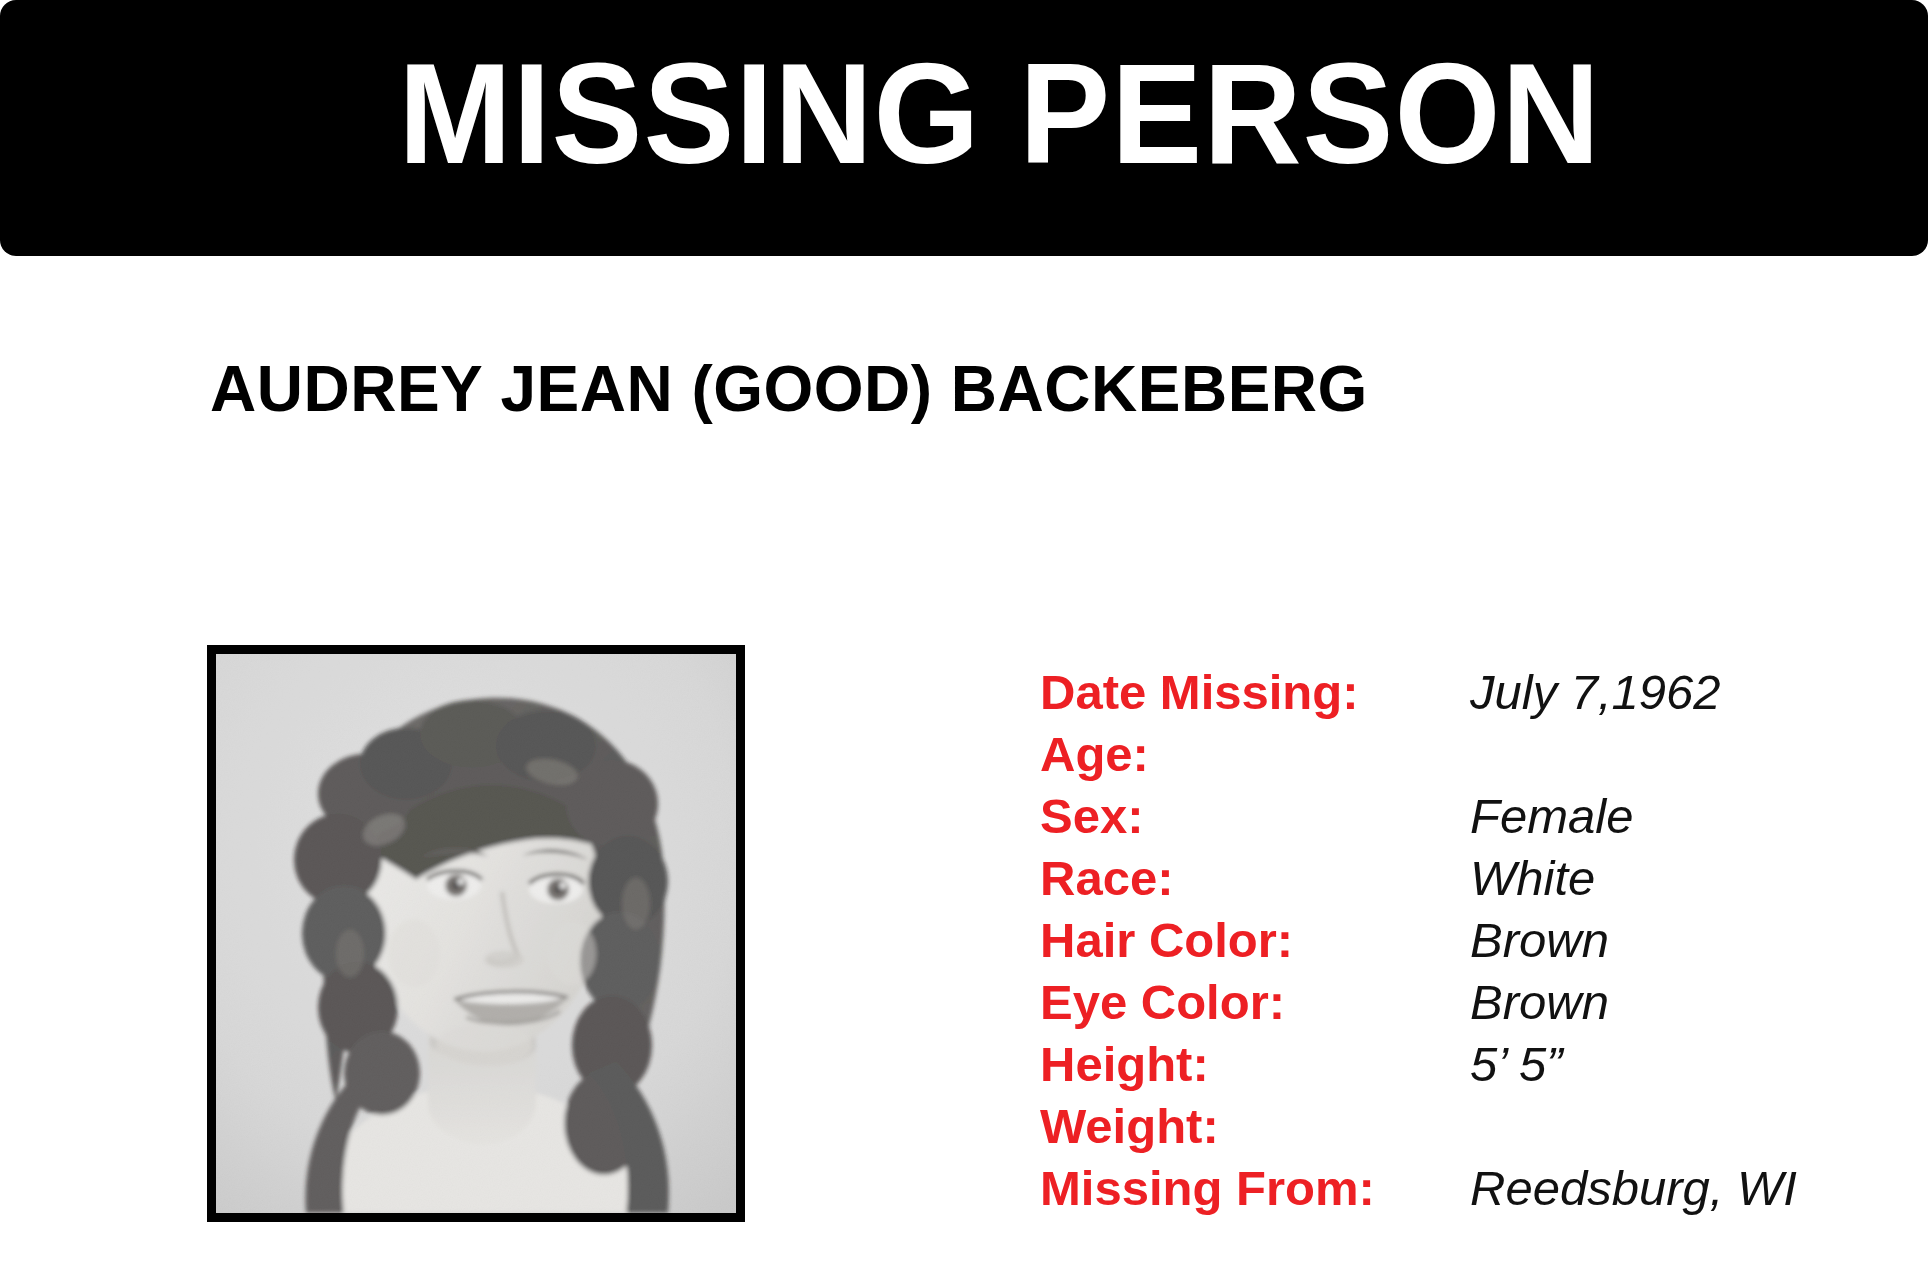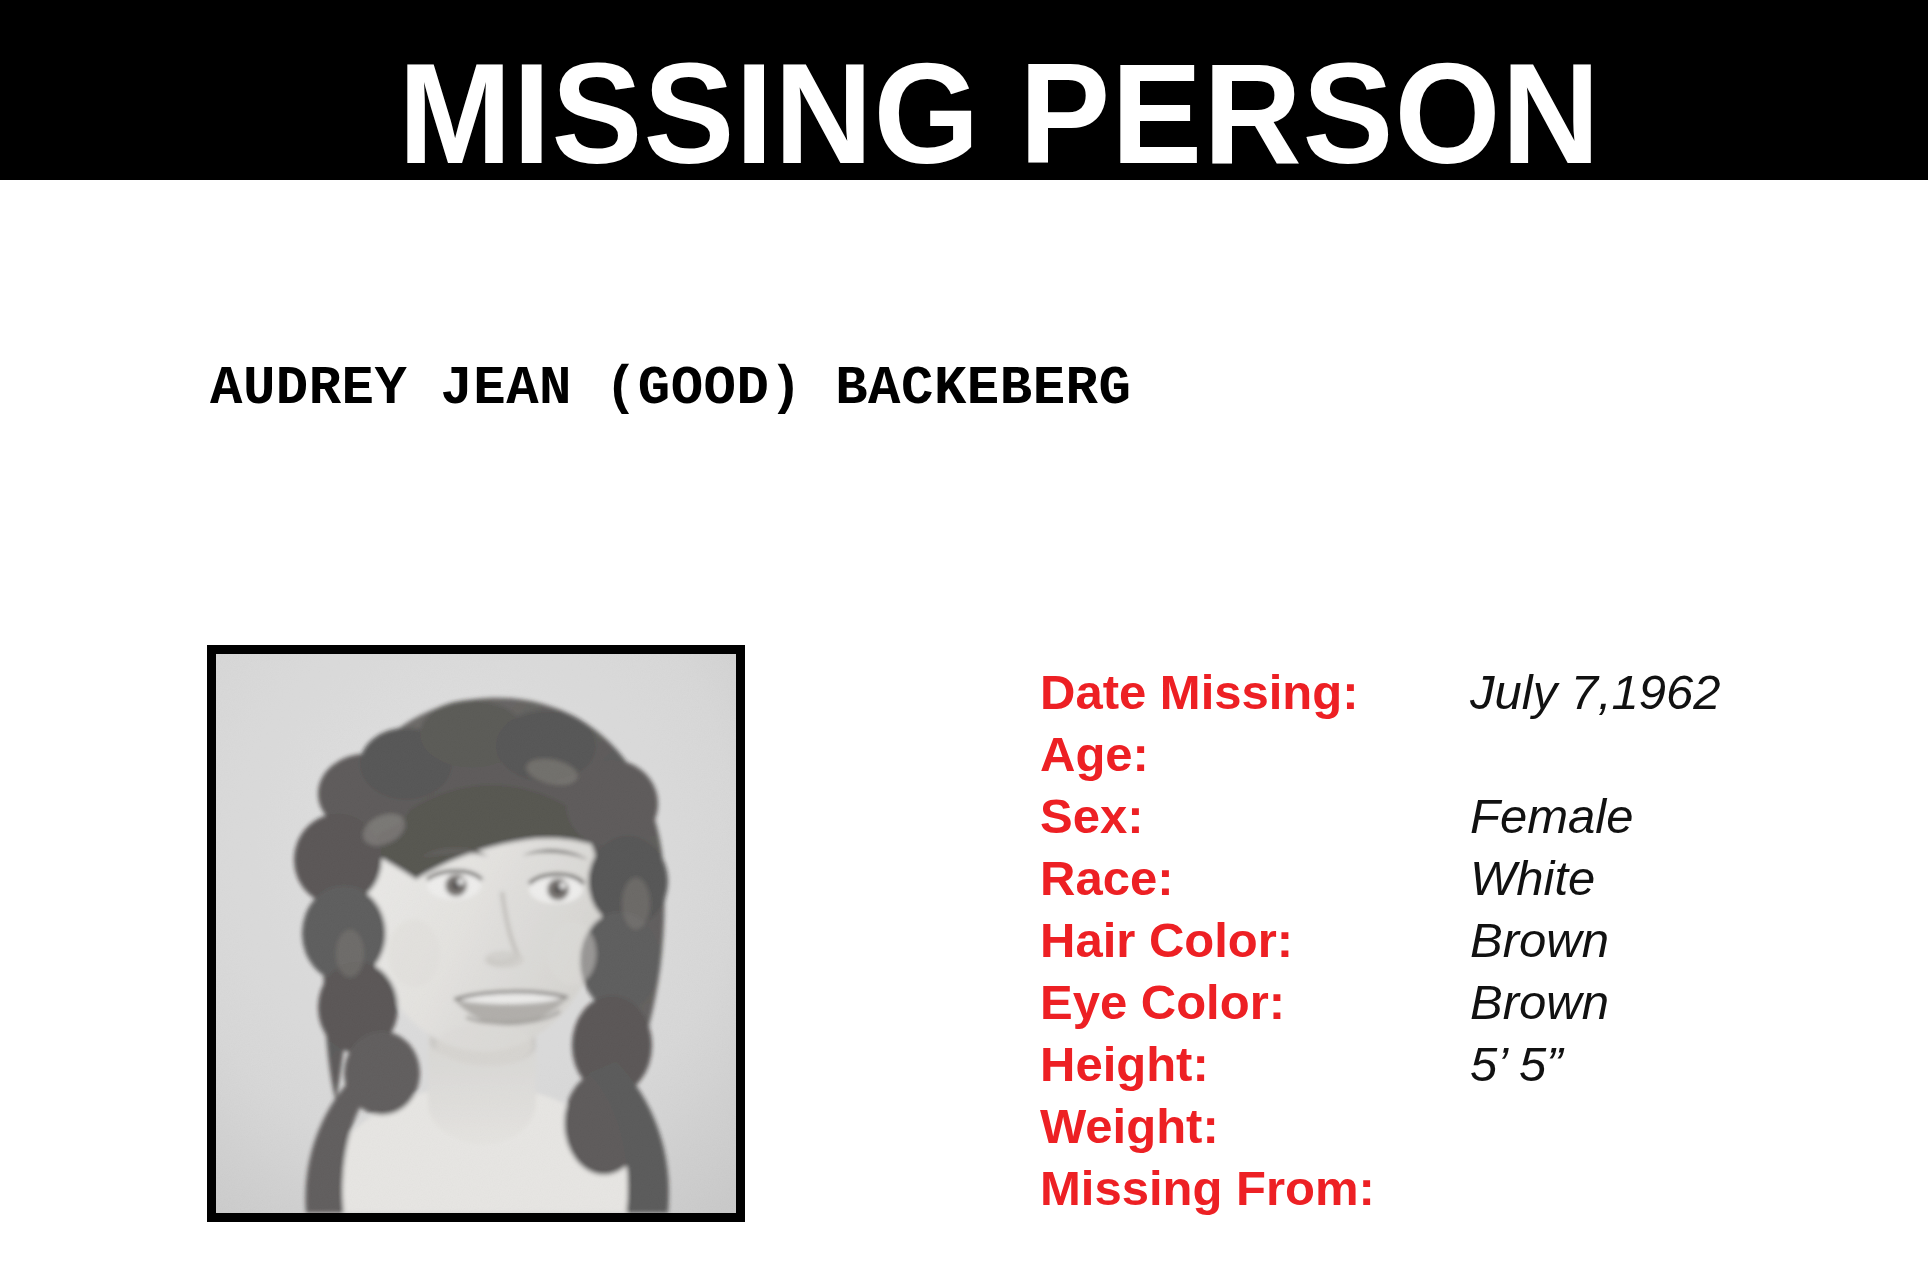--- a/index.html
+++ b/index.html
@@ -16,23 +16,24 @@
     font-family: "Liberation Sans", "DejaVu Sans", sans-serif;
     -webkit-font-smoothing: antialiased;
   }
 
   
   .banner {
     position: absolute;
     left: 0;
     top: 0;
     width: 1928px;
-    height: 180px;
+    height: 256px;
     background: #000000;
     overflow: hidden;
+    border-radius: 16px;
   }
   .banner-title {
     position: absolute;
     left: 0;
     top: 0;
     width: 1928px;
     height: 228px;
     display: flex;
     align-items: center;
     justify-content: center;
@@ -50,23 +51,23 @@
   }
 
   
   .person-name {
     position: absolute;
     left: 210px;
     top: 350px;
     width: 1600px;
     height: 90px;
     color: #000000;
-    font-family: Liberation Mono, monospace;
+    font-family: Liberation Sans, sans-serif;
     font-weight: 700;
-    font-size: 54px;
+    font-size: 64px;
     line-height: 78px;
     letter-spacing: 0.5px;
     white-space: nowrap;
     transform: scaleX(1.0);
     transform-origin: left top;
   }
 
   
   .photo-frame {
     position: absolute;
@@ -276,15 +277,16 @@
     <span class="detail-label">Height:</span>
     <span class="detail-value">5’ 5”</span>
   </div>
 
   <div class="detail-row">
     <span class="detail-label">Weight:</span>
   </div>
 
   <div class="detail-row">
     <span class="detail-label">Missing From:</span>
+    <span class="detail-value">Reedsburg, WI</span>
   </div>
 
 </div>
 
 </body></html>

